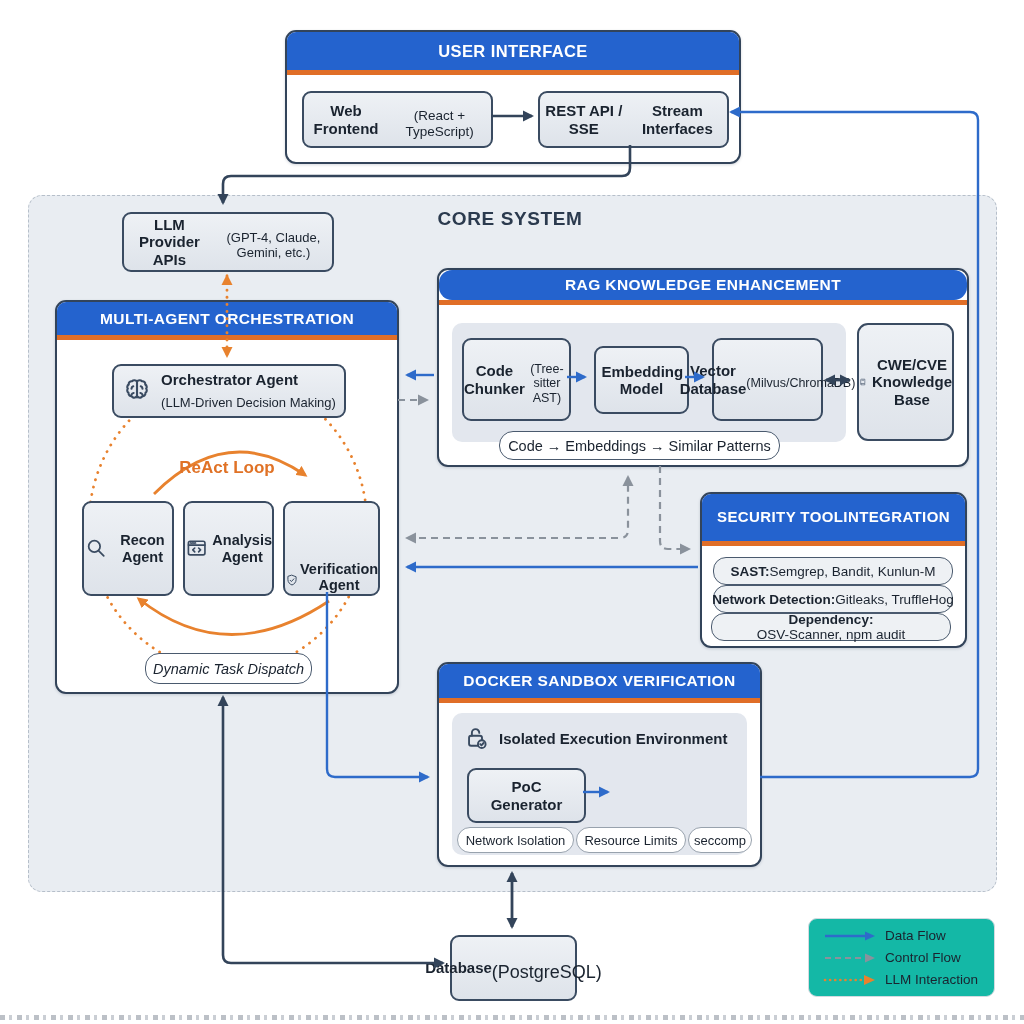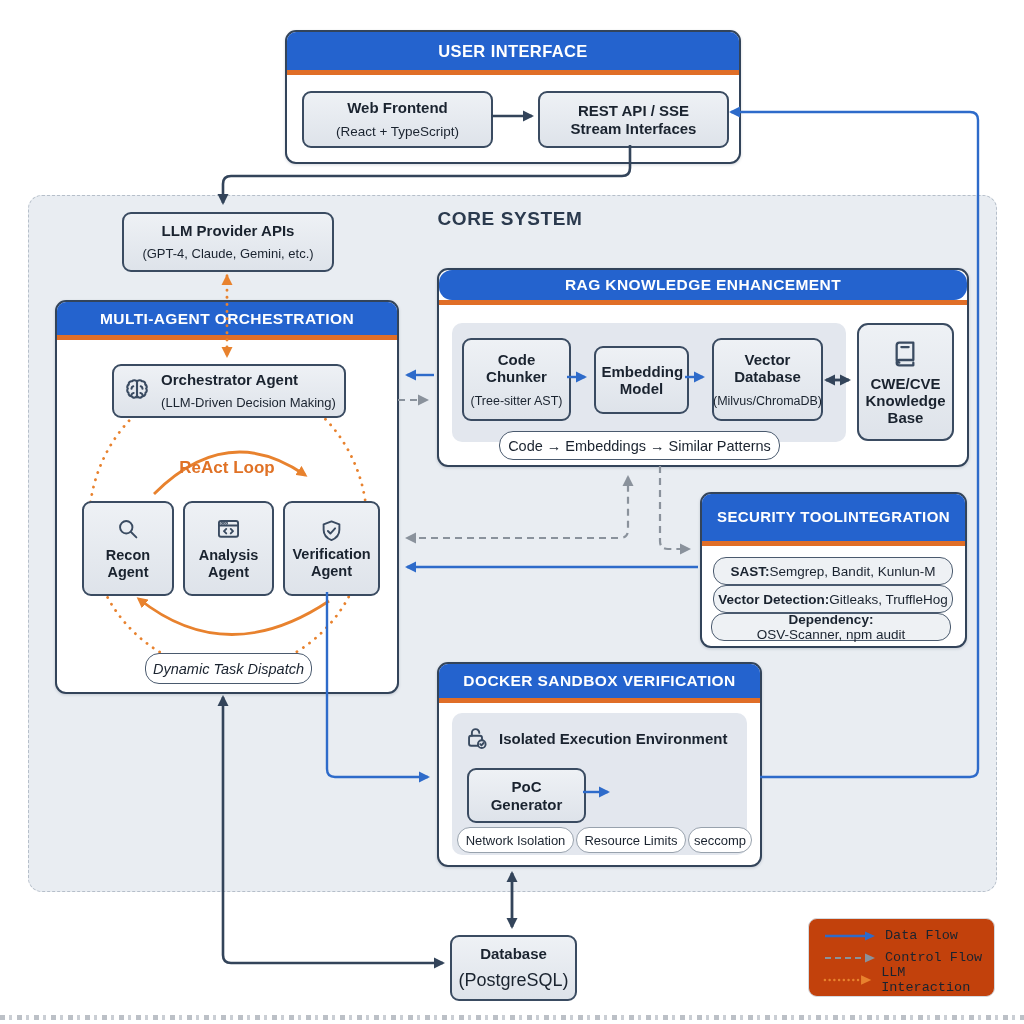--- a/index.html
+++ b/index.html
@@ -7,21 +7,21 @@
     font-family:"Liberation Sans","DejaVu Sans",sans-serif;color:#1a232f;}
   .abs{position:absolute;}
   
   .card{position:absolute;background:#ffffff;border:2.5px solid #33445a;border-radius:11px;
     box-shadow:0 1px 3px rgba(30,45,70,.18);overflow:hidden;}
   .card-hd{background:#2463ce;color:#fff;font-weight:bold;text-align:center;
     display:flex;align-items:center;justify-content:center;letter-spacing:.4px;}
   .card-accent{height:5px;background:#e06e27;}
   
   .node{position:absolute;background:linear-gradient(180deg,#eef1f5 0%,#dee3ea 100%);
-    border:2px solid #3a4b61;border-radius:9px;display:flex;flex-direction:column;
+    border:2px solid #3a4b61;border-radius:9px;display:flex;
     align-items:center;justify-content:center;text-align:center;line-height:1.15;}
   .node .t{font-weight:bold;font-size:15px;}
   .node .s{font-size:12.5px;margin-top:8px;}
   .pill{position:absolute;background:#ffffff;border:1.5px solid #4a5a6e;border-radius:14px;
     display:flex;align-items:center;justify-content:center;font-size:14px;}
   .tag{position:absolute;background:#eef1f4;border:1.5px solid #4a5a6e;border-radius:13px;
     display:flex;align-items:center;justify-content:center;font-size:13.5px;white-space:nowrap;}
   .panel{position:absolute;background:#e3e7ee;border-radius:10px;}
   svg.ic{stroke:#3a4b61;fill:none;stroke-width:1.7;stroke-linecap:round;stroke-linejoin:round;}
   #overlay{position:absolute;left:0;top:0;z-index:30;pointer-events:none;}
@@ -98,21 +98,21 @@
       <svg class="ic" width="27" height="27" viewBox="0 0 24 24">
         <rect x="3.5" y="4.5" width="17" height="14" rx="1.8"></rect>
           <path d="M3.5 8.5h17"></path>
         <circle cx="6" cy="6.5" r="0.4"></circle>
           <circle cx="8.2" cy="6.5" r="0.4"></circle>
           <circle cx="10.4" cy="6.5" r="0.4"></circle>
         <path d="M10 11.5l-2 2 2 2M14 11.5l2 2-2 2"></path>
       </svg>
       <div class="t" style="font-size:14.5px;width:64px;">Analysis Agent</div>
     </div>
-    <div class="node" style="left:226px;top:199px;width:93px;height:91px;gap:1px;">
+    <div class="node" style="left:226px;top:199px;width:93px;height:91px;gap:1px;align-items:flex-end;">
       <svg class="ic" width="27" height="27" viewBox="0 0 24 24">
         <path d="M12 3l7 2.6v4.9c0 4.5-2.9 7.6-7 9.2-4.1-1.6-7-4.7-7-9.2V5.6z"></path>
         <path d="M8.8 11.6l2.2 2.2 4.2-4.6"></path>
       </svg>
       <div class="t" style="font-size:14.5px;width:78px;">Verification Agent</div>
     </div>
 
     <div class="pill" style="left:88px;top:351px;width:165px;height:29px;font-size:14.5px;font-weight:500;font-style:italic;">
       <span>Dynamic Task Dispatch</span>
     </div>
@@ -150,21 +150,21 @@
     <div class="card-hd" style="height:47px;font-size:15px;flex-direction:row;line-height:1.25;">
       <span>SECURITY TOOL</span>
       <span>INTEGRATION</span>
     </div>
     <div class="card-accent"></div>
     <div class="tag" style="left:11px;top:63px;width:238px;height:26px;">
       <b>SAST:</b>
         <span> Semgrep, Bandit, Kunlun-M</span>
     </div>
     <div class="tag" style="left:11px;top:91px;width:238px;height:26px;">
-      <b>Vector Detection:</b>
+      <b>Network Detection:</b>
         <span> Gitleaks, TruffleHog</span>
     </div>
     <div class="tag" style="left:9px;top:119px;width:238px;height:26px;flex-direction:column;">
       <b>Dependency:</b>
         <span> OSV-Scanner, npm audit</span>
     </div>
   </div>
 
   <div class="card" style="left:437px;top:662px;width:321px;height:201px;z-index:3;">
     <div class="card-hd" style="height:34px;font-size:15.5px;">DOCKER SANDBOX VERIFICATION</div>
@@ -191,22 +191,22 @@
     <div class="pill" style="left:249px;top:163px;width:62px;height:24px;font-size:13px;border-width:1px;border-color:#98a2ad;">
       <span>seccomp</span>
     </div>
   </div>
 
   <div class="node" style="left:450px;top:935px;width:123px;height:62px;z-index:3;border-width:2.5px;">
     <div class="t">Database</div>
     <div class="s" style="font-size:18px;">(PostgreSQL)</div>
   </div>
 
-  <div class="abs" style="left:808px;top:918px;width:187px;height:79px;background:#c2410c;border:1px solid #d4dae0;
-              border-radius:9px;z-index:3;display:flex;flex-direction:column;justify-content:center;padding-left:14px;box-sizing:border-box;font-family:Liberation Mono, monospace;">
+  <div class="abs" style="left:808px;top:918px;width:187px;height:79px;background:#14b8a6;border:1px solid #d4dae0;
+              border-radius:9px;z-index:3;display:flex;flex-direction:column;justify-content:center;padding-left:14px;box-sizing:border-box;">
     <div class="legend-row">
       <svg width="54" height="12" viewBox="0 0 54 12">
         <path d="M2,6 H42" stroke="#2e6bca" stroke-width="2.4" fill="none"></path>
         <path d="M42,1.5 L52,6 L42,10.5 z" fill="#2e6bca"></path>
       </svg>
       <span class="legend-label">Data Flow</span>
     </div>
     <div class="legend-row">
       <svg width="54" height="12" viewBox="0 0 54 12">
         <path d="M2,6 H40" stroke="#8a929c" stroke-width="2.2" stroke-dasharray="6 4" fill="none"></path>

